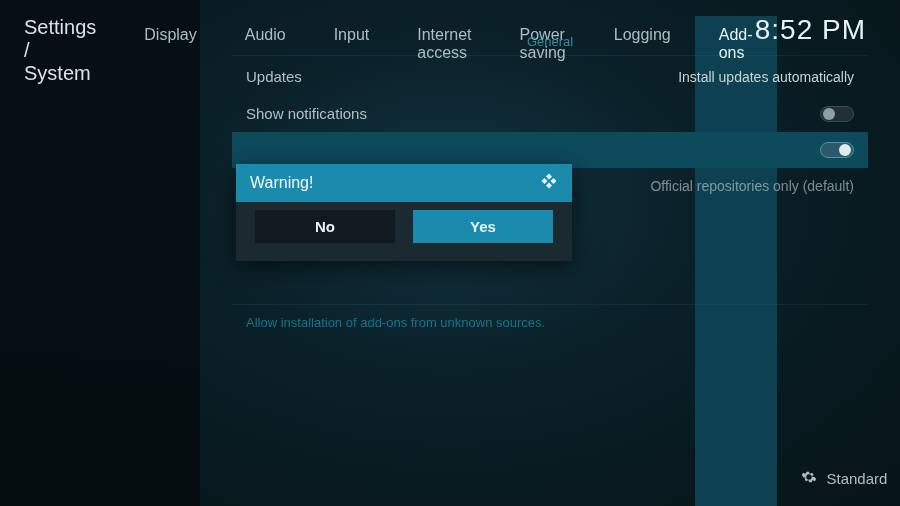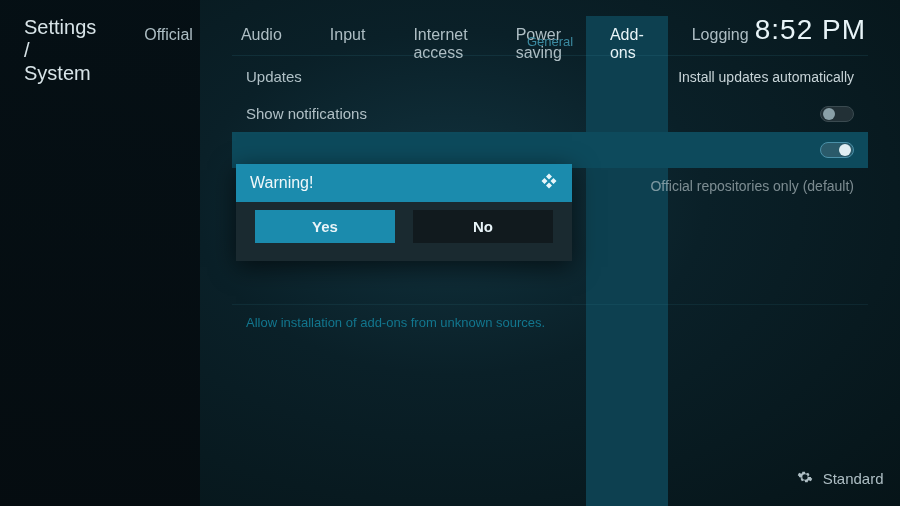--- a/index.html
+++ b/index.html
@@ -157,27 +157,27 @@
   .dbtn.secondary { background: #111a1e; }
   .gear-icon svg { width: 16px; height: 16px; fill: #aebec4; }
   .kodi-icon svg { width: 18px; height: 18px; fill: #e8f6fa; }
 </style>
 </head>
 <body>
 
 <div class="app">
   <div class="sidebar">
     <div class="sidebar-header">Settings / System</div>
-    <div class="sidebar-item">Official</div>
+    <div class="sidebar-item">Display</div>
     <div class="sidebar-item">Audio</div>
     <div class="sidebar-item">Input</div>
     <div class="sidebar-item">Internet access</div>
     <div class="sidebar-item">Power saving</div>
+    <div class="sidebar-item">Logging</div>
     <div class="sidebar-item selected">Add-ons</div>
-    <div class="sidebar-item">Logging</div>
     <div class="sidebar-footer">
       <span class="gear-icon">
         <svg viewBox="0 0 24 24">
             <path d="M12 8a4 4 0 100 8 4 4 0 000-8zm9 4a7 7 0 01-.1 1.2l2 1.6-2 3.4-2.4-1a7 7 0 01-2 .1l-.4 2.6h-4l-.4-2.6a7 7 0 01-2-.1l-2.4 1-2-3.4 2-1.6A7 7 0 013 12a7 7 0 01.1-1.2l-2-1.6 2-3.4 2.4 1a7 7 0 012-.1L8 4h4l.4 2.6a7 7 0 012 .1l2.4-1 2 3.4-2 1.6c.1.4.2.8.2 1.3z"></path>
           </svg>
       </span>
       <span>Standard</span>
     </div>
   </div>
 
@@ -218,16 +218,16 @@
 <div class="dialog">
   <div class="dialog-title">
     <span>Warning!</span>
     <span class="kodi-icon">
       <svg viewBox="0 0 24 24">
           <path d="M12 2l4 4-4 4-4-4 4-4zm6 6l4 4-4 4-4-4 4-4zM6 8l4 4-4 4-4-4 4-4zm6 6l4 4-4 4-4-4 4-4z"></path>
         </svg>
     </span>
   </div>
   <div class="dialog-buttons">
+    <div class="dbtn secondary">No</div>
     <div class="dbtn primary">Yes</div>
-    <div class="dbtn secondary">No</div>
   </div>
 </div>
 
 </body></html>

